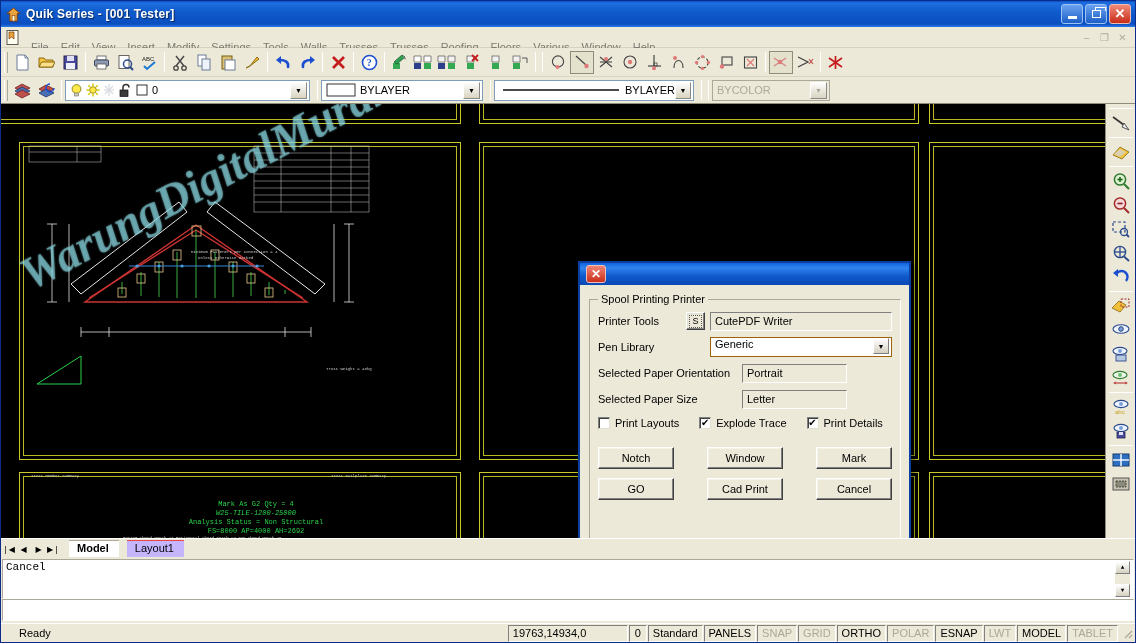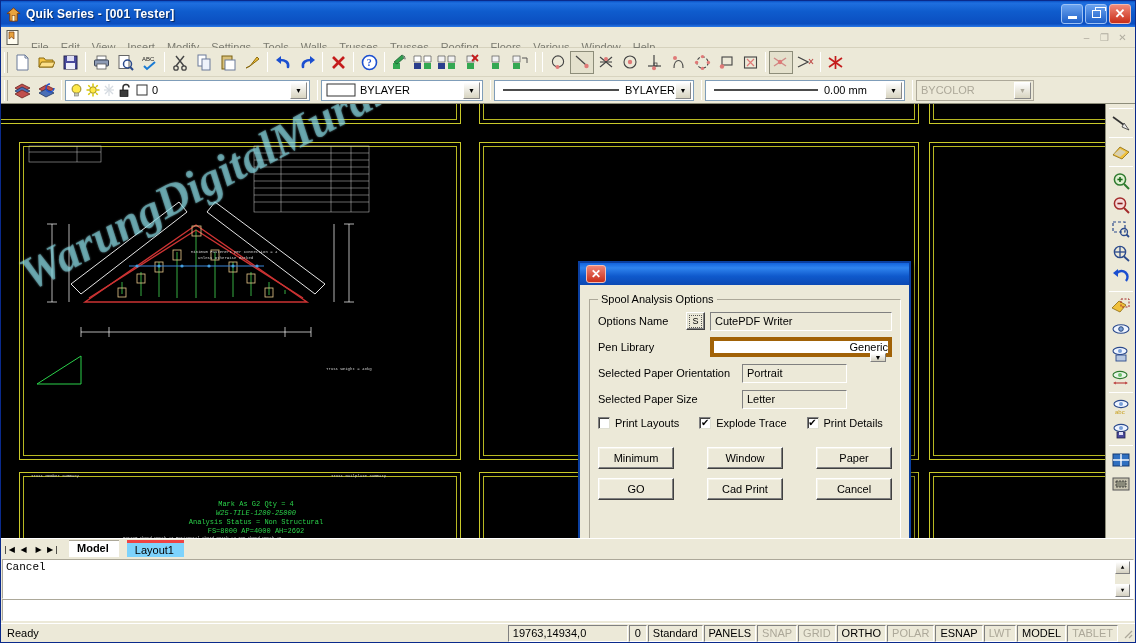--- a/index.html
+++ b/index.html
@@ -150,22 +150,22 @@
   .tabbar {
     height:19px; background:#ece9d8; display:flex; align-items:flex-end;
     border-top:1px solid #fff; flex:none;
   }
   .navbtn {
     width:15px;height:16px;display:flex;align-items:center;justify-content:center;
     background:#ece9d8;border:1px solid #ece9d8; font-size:8px; cursor:pointer;
   }
   .tab {
     font-size:11px; padding:1px 10px 2px 8px; cursor:pointer;
-    position:relative; background:#7dd3fc; height:17px;
-    border-top:3px solid #ef4444;
+    position:relative; background:#c4b5fd; height:17px;
+    border-top:1px solid #ef4444;
   }
   .tab.active { font-weight:bold; background:#fff; border-top:1px solid #aca899;}
   .tabskew { width:8px; height:17px; }
 
   
   .cmdwrap { background:#ece9d8; padding:2px 1px; flex:none; }
   .cmdhist {
     height: 40px; background:#fff; border:1px solid #aca899;
     border-right-color:#fff;border-bottom-color:#fff;
     font-family:"Liberation Mono", monospace; font-size:11px;
@@ -188,21 +188,21 @@
   .statusbar {
     height:19px; background:#ece9d8; display:flex; align-items:center;
     border-top:1px solid #fff; flex:none; font-size:11px;
   }
   .sb-cell {
     border:1px solid #aca899; border-top-color:#808080;border-left-color:#808080;
     border-right-color:#fff;border-bottom-color:#fff;
     height:17px; display:flex;align-items:center; padding:0 4px;
     margin-right:1px;
   }
-  .sb-ready { flex:1; padding-left:6px; }
+  .sb-ready { flex:1; padding-left:18px; }
   .sb-off { color:#aca899; }
   .sb-grip { width:12px;height:12px;margin-left:2px;margin-right:2px; position:relative;}
 
   
   .dialog {
     position:absolute; left:577px; top:157px; width:333px; height:303px;
     background:#ece9d8; border:2px solid #0a3fa0;
     box-shadow: 3px 3px 7px rgba(0,0,0,.5);
     z-index: 50;
   }
@@ -237,22 +237,22 @@
   }
   .sbtn {
     width:19px;height:18px; background:#ece9d8;
     border:1px solid #fff;border-right-color:#404040;border-bottom-color:#404040;
     box-shadow: inset -1px -1px 0 #808080, inset 1px 1px 0 #dfdfd2;
     display:flex;align-items:center;justify-content:center;
     font-size:9px; cursor:pointer;
   }
   .sbtn span{ border:1px dotted #555; padding:0 2px; line-height:11px; }
   .dcombo{
-    height:20px;background:#fff;border:4px solid #a16207;
-    display:flex;align-items:flex-end;font-size:11px;flex-direction:column;
+    height:20px;background:#fff;border:1px solid #a16207;
+    display:flex;align-items:flex-start;font-size:11px;
   }
   .dcombo .darr{
     width:16px;height:16px;margin-left:auto;margin-right:2px;
     background:linear-gradient(180deg,#fdfdfd,#d4d0c0);
     border:1px solid #fff;border-right-color:#808080;border-bottom-color:#808080;
     display:flex;align-items:center;justify-content:center;font-size:7px;
   }
   .numfield{
     background:#fff;border:1px solid #aca899;
     border-top-color:#808080;border-left-color:#808080;
@@ -643,29 +643,20 @@
       <span style="margin-left:6px;display:inline-block;">
         <svg width="120" height="10" viewBox="0 0 120 10">
             <line x1="2" y1="5" x2="118" y2="5" stroke="#111" stroke-width="1.4"></line>
           </svg>
       </span>
       <span class="combo-text">BYLAYER</span>
       <span class="arrow">▼</span>
     </div>
     <div class="tsep"></div>
 
-    <div class="combo" style="width:200px;">
-      <span style="margin-left:6px;display:inline-block;">
-        <svg width="108" height="10" viewBox="0 0 108 10">
-            <line x1="2" y1="5" x2="106" y2="5" stroke="#111" stroke-width="1.4"></line>
-          </svg>
-      </span>
-      <span class="combo-text">0.00 mm</span>
-      <span class="arrow">▼</span>
-    </div>
     <div class="tsep"></div>
 
     <div class="combo disabled" style="width:118px;">
       <span class="combo-text">BYCOLOR</span>
       <span class="arrow">▼</span>
     </div>
   </div>
 
   <div class="workarea">
     <div class="canvas">
@@ -802,24 +793,24 @@
       <div class="tinytext" style="left:330px;top:370px;">Truss Nailplate Summary</div>
 
       <div class="watermark">WarungDigitalMurah@yahoo.com</div>
 
       <div class="dialog">
         <div class="dlg-title">
           <div class="dlg-close">✕</div>
         </div>
         <div class="dlg-body">
           <fieldset class="group">
-            <legend>Spool Analysis Options</legend>
+            <legend>Spool Printing Printer</legend>
 
             <div class="row">
-              <div class="lbl" style="width:88px;">Options Name</div>
+              <div class="lbl" style="width:88px;">Printer Tools</div>
               <div class="sbtn">
                   <span>S</span>
                 </div>
               <div class="ro-field" style="width:182px;margin-left:5px;">CutePDF Writer</div>
             </div>
 
             <div class="row">
               <div class="lbl" style="width:112px;">Pen Library</div>
               <div class="dcombo" style="width:182px;">
                 <span style="padding-left:4px;">Generic</span>
@@ -845,23 +836,23 @@
                   <span>✔</span>
                 </div>
               <span>Explode Trace</span>
               <div class="chk" style="margin-left:20px;">
                   <span>✔</span>
                 </div>
               <span>Print Details</span>
             </div>
 
             <div class="btnrow" style="margin-top:18px;">
-              <div class="dbtn">Minimum</div>
+              <div class="dbtn">Notch</div>
               <div class="dbtn">Window</div>
-              <div class="dbtn">Paper</div>
+              <div class="dbtn">Mark</div>
             </div>
             <div class="btnrow" style="margin-top:9px;">
               <div class="dbtn">GO</div>
               <div class="dbtn">Cad Print</div>
               <div class="dbtn">Cancel</div>
             </div>
           </fieldset>
         </div>
       </div>
     </div>

